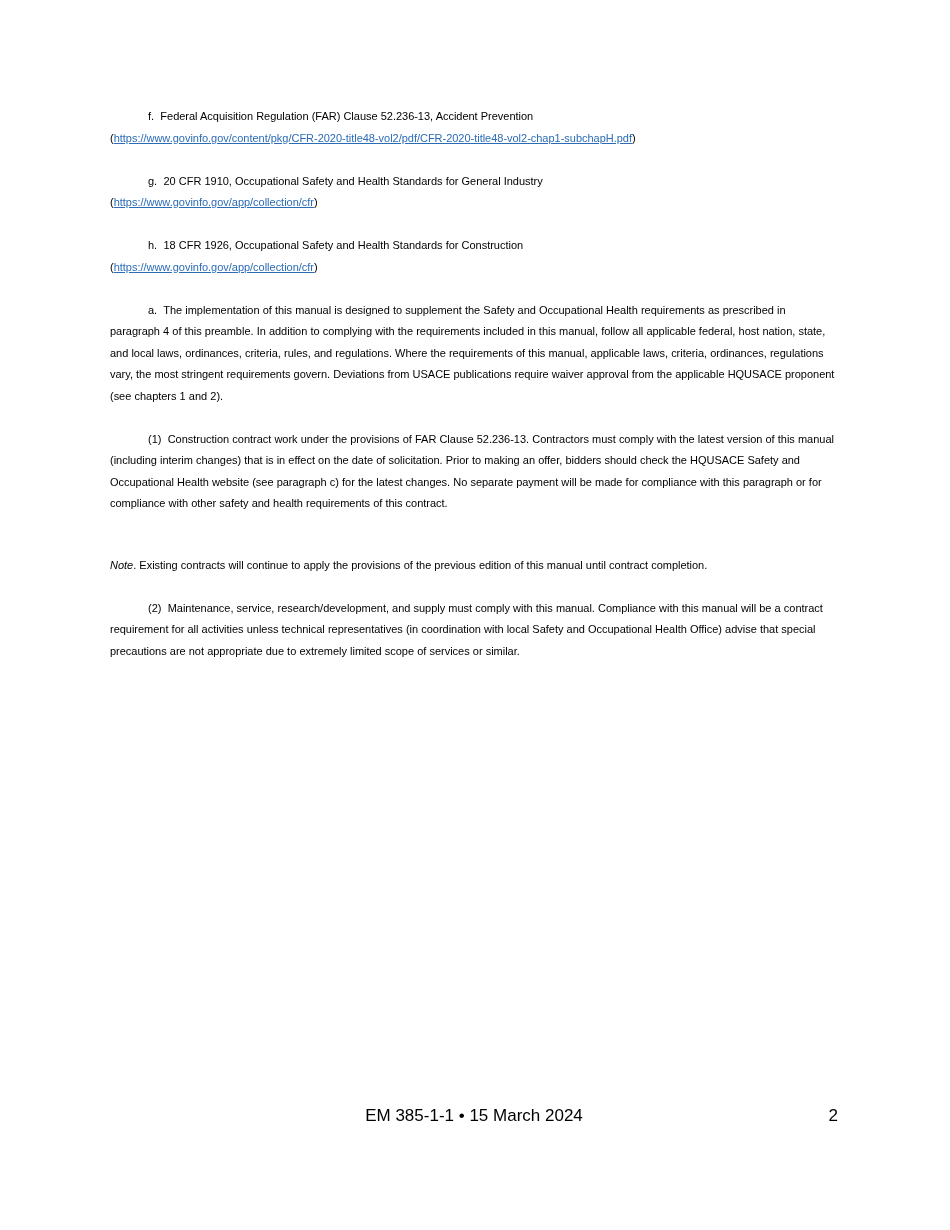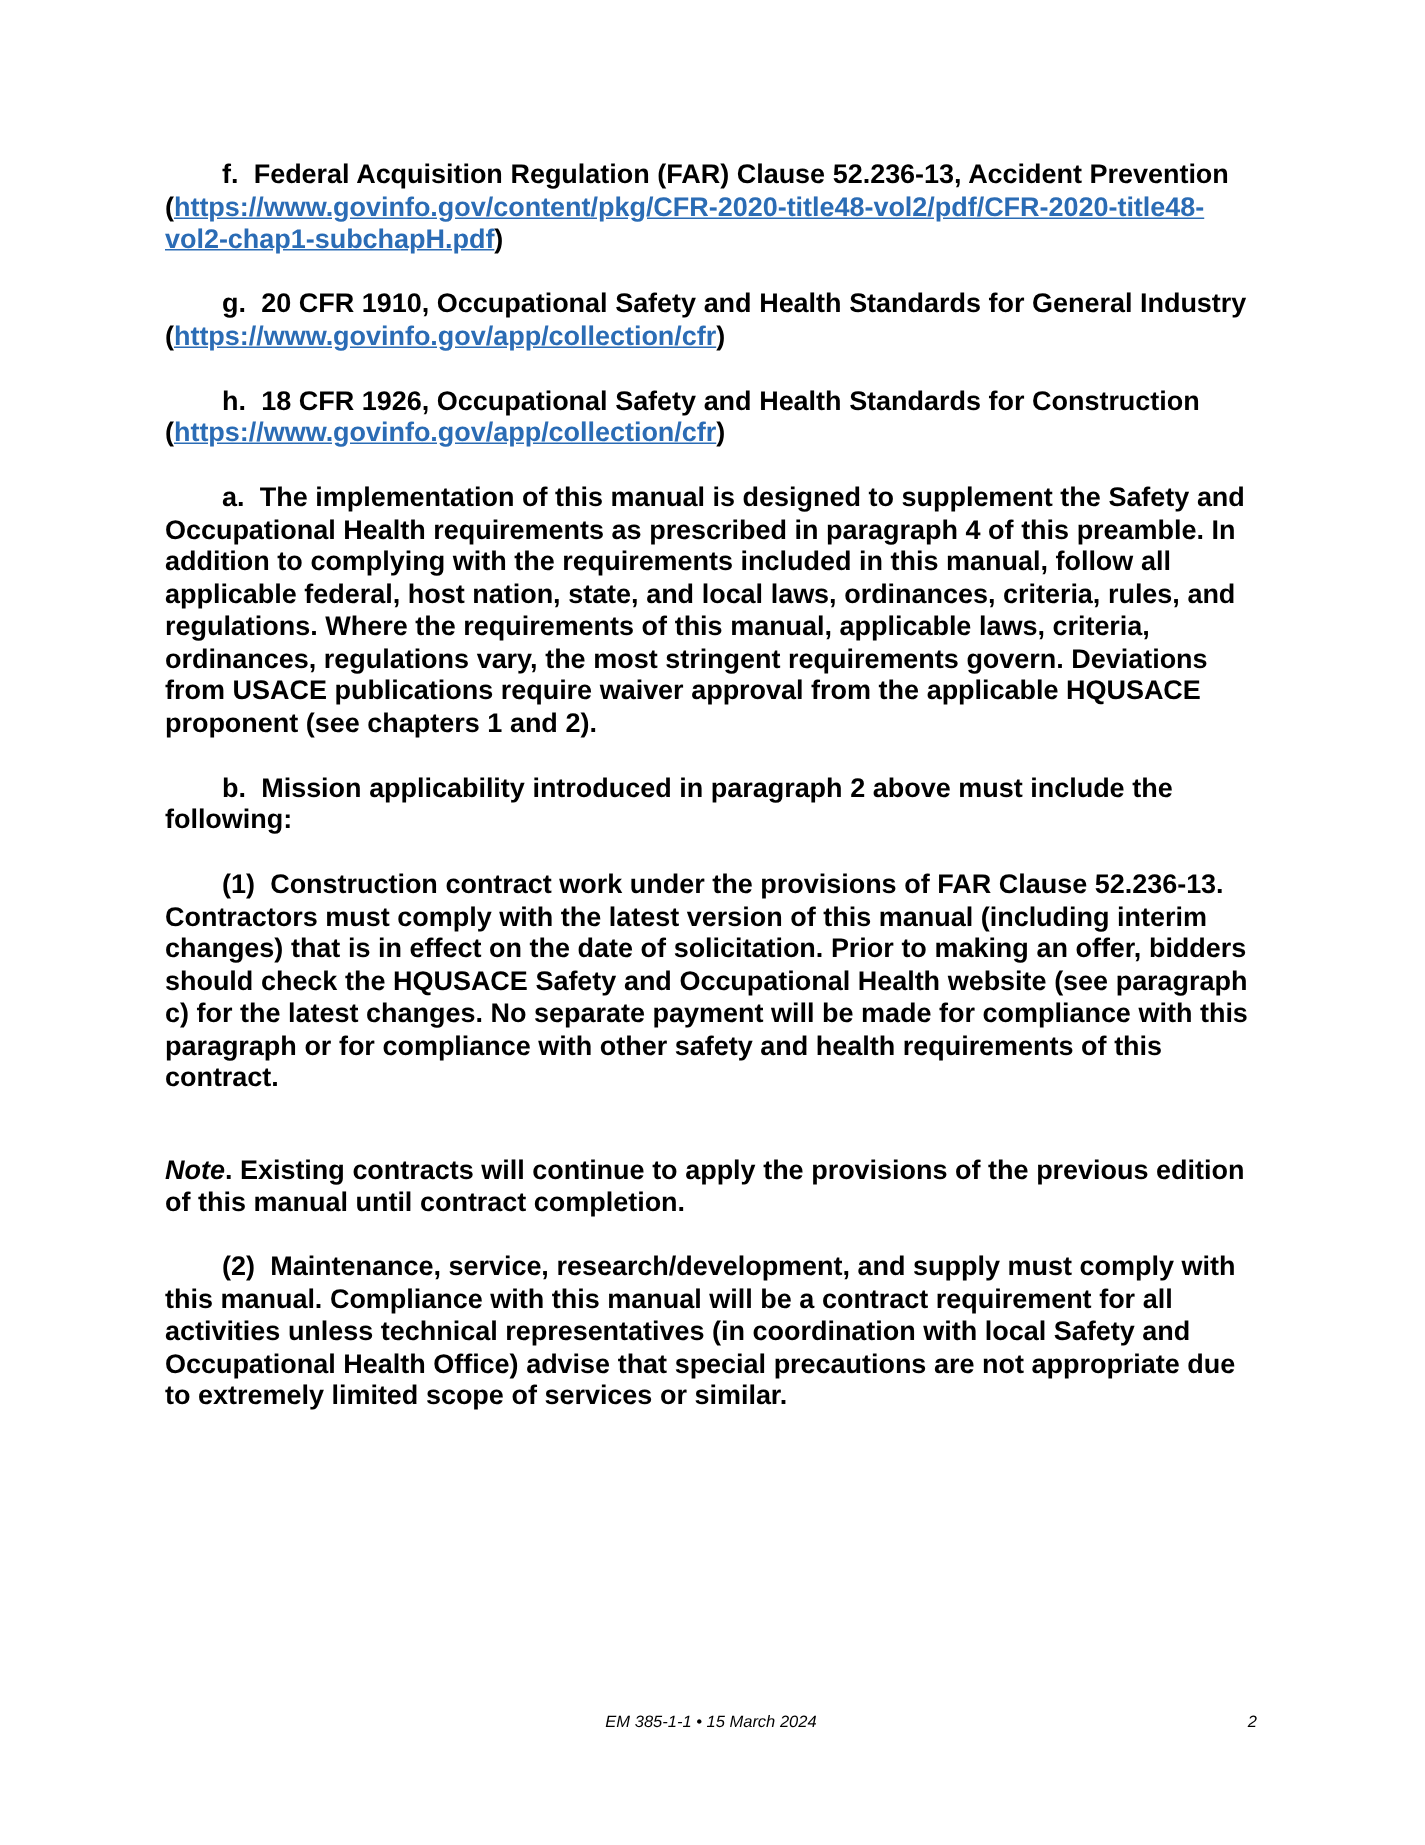--- a/index.html
+++ b/index.html
@@ -22,27 +22,26 @@
   }
   .content {
     position: absolute;
     left: 110px;
     top: 106px;
     width: 728px;
   }
   
   p.para {
     margin: 0 0 0 0;
-    font-size: 18px;
+    font-size: 11px;
     line-height: 21.5px;
     text-align: left;
     text-indent: 38px;
     letter-spacing: -0.02px;
     word-spacing: 0.1px;
-    font-weight: bold;
   }
   p.para.noindent {
     text-indent: 0;
     margin-top: 40px;
   }
   p.spacer-after {
     margin-bottom: 21.5px;
   }
   .heading {
     margin: 0 0 0 0;
@@ -59,26 +58,25 @@
   }
   .ital {
     font-style: italic;
   }
   
   .sp { white-space: pre; }
 
   .footer {
     position: absolute;
     left: 110px;
-    top: 1136px;
+    top: 1104px;
     width: 728px;
     height: 24px;
-    font-size: 11px;
+    font-size: 17px;
     line-height: 24px;
-    font-style: italic;
   }
   .footer-center {
     position: absolute;
     left: 0;
     right: 0;
     text-align: center;
   }
   .footer-page {
     position: absolute;
     right: 0;
@@ -96,21 +94,20 @@
     <p class="para spacer-after"><span>f.</span><span class="sp">  </span><span>Federal Acquisition Regulation (FAR) Clause 52.236-13, Accident Prevention</span><br><span>(</span><a class="link" href="#">https://www.govinfo.gov/content/pkg/CFR-2020-title48-vol2/pdf/CFR-2020-title48-vol2-chap1-subchapH.pdf</a><span>)</span></p>
 
     <p class="para spacer-after"><span>g.</span><span class="sp">  </span><span>20 CFR 1910, Occupational Safety and Health Standards for General Industry</span><br><span>(</span><a class="link" href="#">https://www.govinfo.gov/app/collection/cfr</a><span>)</span></p>
 
     <p class="para spacer-after"><span>h.</span><span class="sp">  </span><span>18 CFR 1926, Occupational Safety and Health Standards for Construction</span><br><span>(</span><a class="link" href="#">https://www.govinfo.gov/app/collection/cfr</a><span>)</span></p>
 
 
 
     <p class="para spacer-after"><span>a.</span><span class="sp">  </span><span>The implementation of this manual is designed to supplement the Safety and Occupational Health requirements as prescribed in paragraph 4 of this preamble.  In addition to complying with the requirements included in this manual, follow all applicable federal, host nation, state, and local laws, ordinances, criteria, rules, and regulations.  Where the requirements of this manual, applicable laws, criteria, ordinances, regulations vary, the most stringent requirements govern.  Deviations from USACE publications require waiver approval from the applicable HQUSACE proponent (see chapters 1 and 2).</span></p>
 
-    <p class="para spacer-after"><span>b.</span><span class="sp">  </span><span>Mission applicability introduced in paragraph 2 above must include the following:</span></p>
 
     <p class="para spacer-after"><span>(1)</span><span class="sp">  </span><span>Construction contract work under the provisions of FAR Clause 52.236-13.  Contractors must comply with the latest version of this manual (including interim changes) that is in effect on the date of solicitation.  Prior to making an offer, bidders should check the HQUSACE Safety and Occupational Health website (see paragraph c) for the latest changes.  No separate payment will be made for compliance with this paragraph or for compliance with other safety and health requirements of this contract.</span></p>
 
     <p class="para noindent spacer-after"><span class="ital">Note</span><span>.  Existing contracts will continue to apply the provisions of the previous edition of this manual until contract completion.</span></p>
 
     <p class="para"><span>(2)</span><span class="sp">  </span><span>Maintenance, service, research/development, and supply must comply with this manual.  Compliance with this manual will be a contract requirement for all activities unless technical representatives (in coordination with local Safety and Occupational Health Office) advise that special precautions are not appropriate due to extremely limited scope of services or similar.</span></p>
 
   </div>
 
   <div class="footer">

